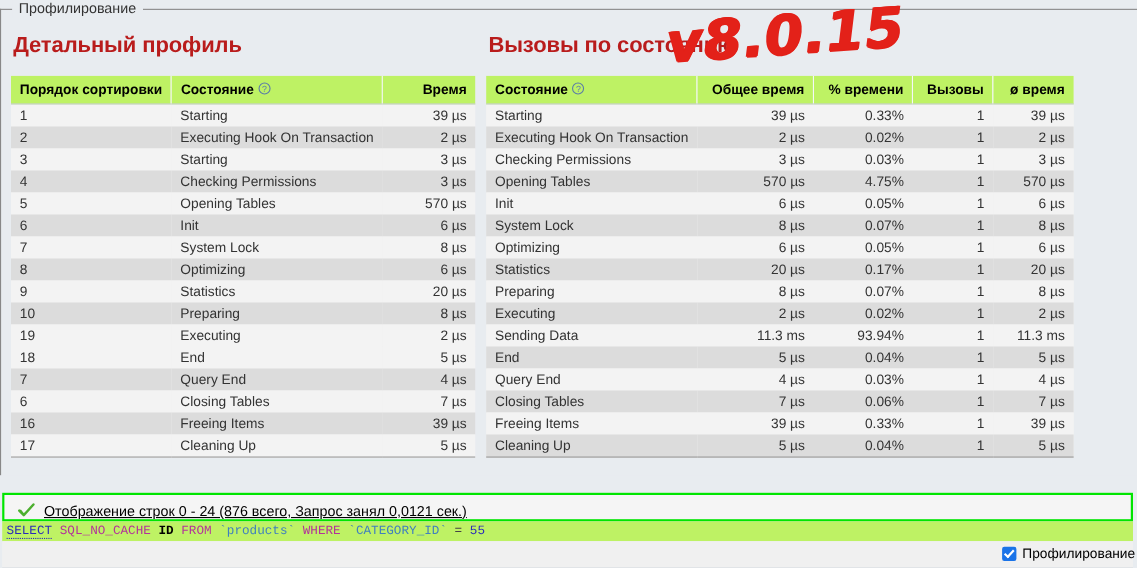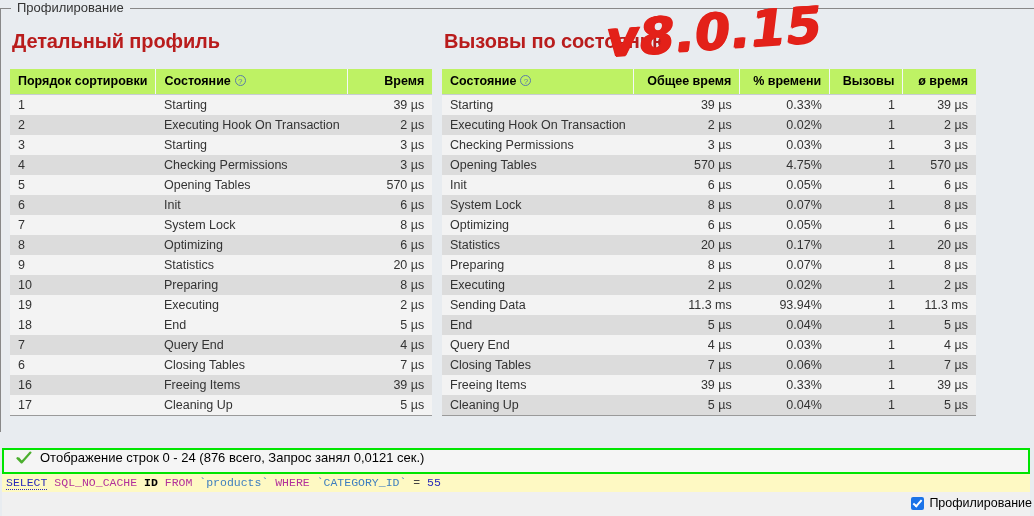--- a/index.html
+++ b/index.html
@@ -132,43 +132,44 @@
   #status-bar {
     position: absolute;
     left: 2px;
     top: 448px;
     width: 1028px;
     height: 26px;
     box-sizing: border-box;
     border: 2px solid #00e500;
     background: #f5f5f5;
     display: flex;
-    align-items: flex-start;
+    align-items: flex-end;
     padding-left: 12px;
+    text-decoration: underline;
   }
   #status-check {
     width: 16px;
     height: 16px;
     margin-right: 8px;
     flex: 0 0 auto;
   }
   #status-text {
     font-size: 13px;
     color: #000;
     white-space: nowrap;
   }
 
   
   #sql-query {
     position: absolute;
     left: 2px;
     top: 474px;
     width: 1028px;
     height: 18px;
-    background: #fef9c3;
+    background: #bef264;
     font-family: "Liberation Mono", monospace;
     font-size: 11.5px;
     line-height: 18px;
     padding-left: 4px;
     box-sizing: border-box;
     white-space: nowrap;
     overflow: hidden;
   }
   .kw-select {
     color: #2a2aba;

